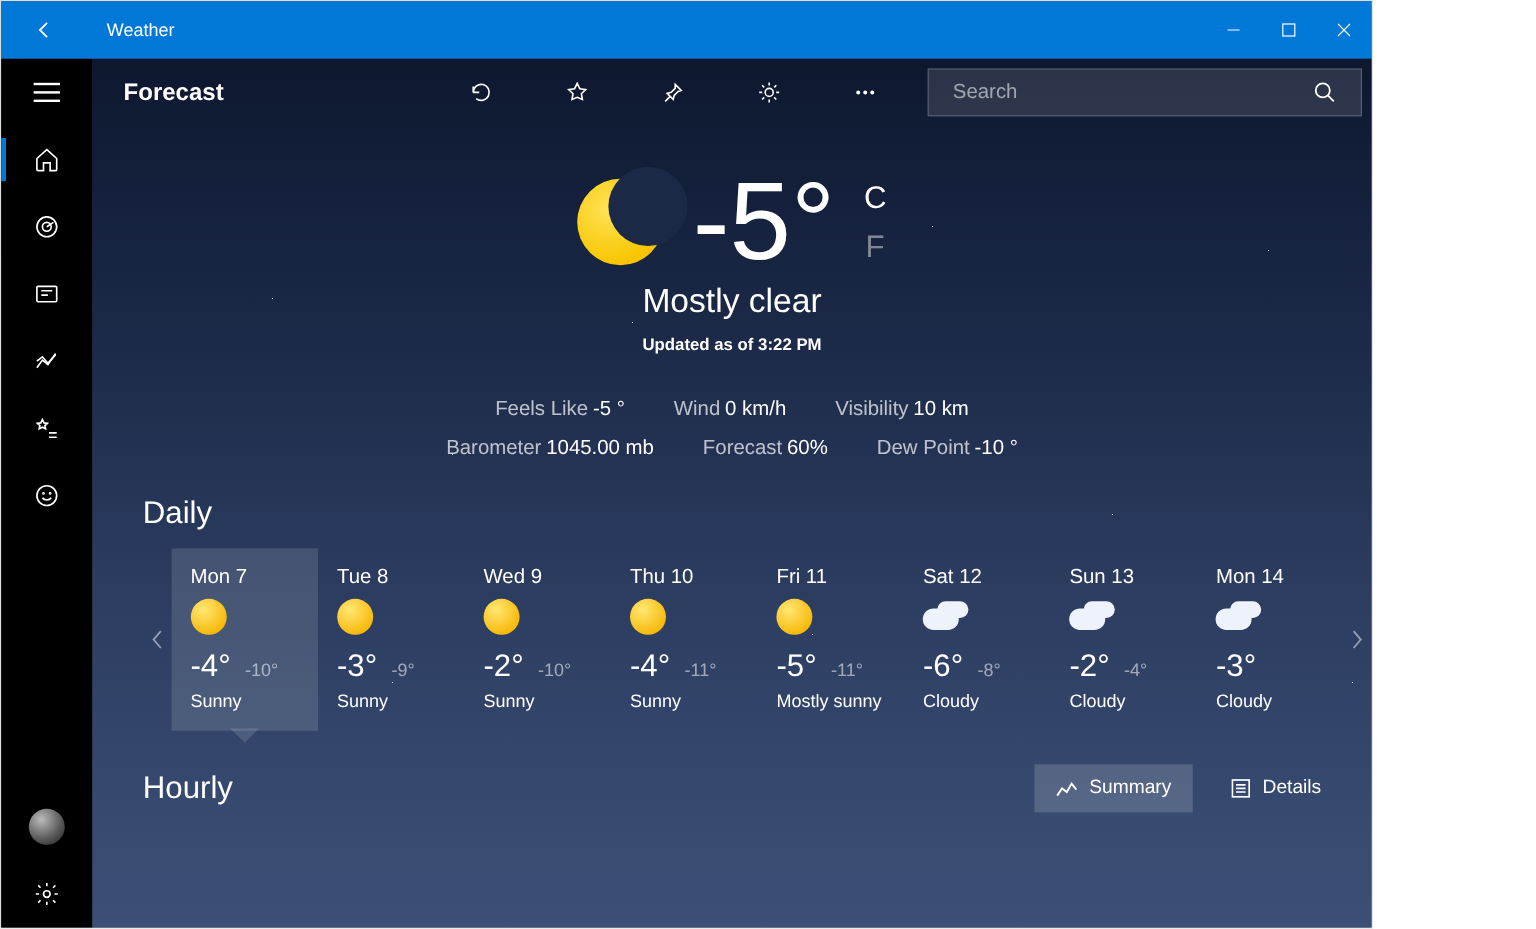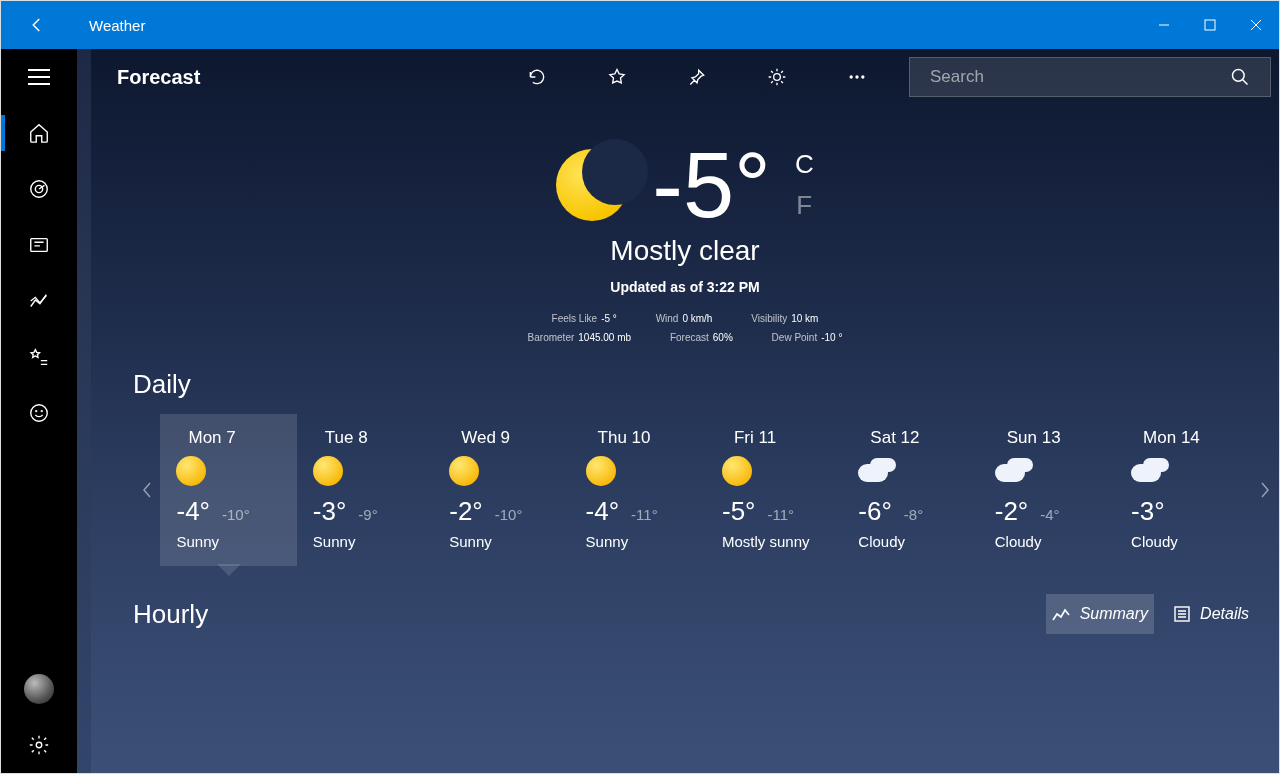--- a/index.html
+++ b/index.html
@@ -1,19 +1,19 @@
 <!DOCTYPE html>
 <html><head>
 <meta charset="utf-8">
 <style>
   * { box-sizing: border-box; margin: 0; padding: 0; font-family: "Segoe UI", "Segoe UI Light", Tahoma, sans-serif; }
   html, body { width: 1280px; height: 774px; overflow: hidden; }
 
   .window {
-    width: 1280px; height: 774px;
+    width: 1144px; height: 774px;
     background: linear-gradient(180deg, #1b2642 0%, #283654 40%, #32456b 100%);
     position: relative;
     color: #fff;
     display: flex; flex-direction: column;
     border: 1px solid #ddd;
   }
 
   
   .titlebar {
     height: 48px; background: #0078d7;
@@ -21,21 +21,21 @@
     color: #fff; font-size: 14px;
     padding-left: 12px;
   }
   .titlebar .back { width: 48px; display:flex; align-items:center; justify-content:center; height:100%;}
   .titlebar .title { padding-left: 28px; font-size: 15px; font-weight: 400;}
   .titlebar .spacer { flex: 1; }
   .titlebar .winbtn { width: 46px; height: 48px; display:flex; align-items:center; justify-content:center; }
   .titlebar svg { stroke:#fff; fill:none; }
 
   
-  .body { flex:1; display:flex; min-height:0;gap:14px; }
+  .body { flex:1; display:flex; min-height:0; }
 
   
   .nav {
     width: 76px; background:#000; display:flex; flex-direction:column;
     align-items:center; padding-top: 0;
   }
   .nav .hamburger {
     width:76px; height:56px; display:flex; align-items:center; justify-content:center;
   }
   .nav .hamburger div {
@@ -118,42 +118,42 @@
     right:-20px; top:-10px;
     background: #1b2846;
   }
   .temp-val {
     font-size:92px; font-weight:200; line-height:1;
   }
   .unit-col { display:flex; flex-direction:column; gap:10px; font-size:26px; font-weight:300; }
   .unit-col .dim { opacity:.45; }
   .cond { font-size:28px; font-weight:300; margin-top:4px;}
   .updated { font-size:14px; font-weight:600; margin-top:12px;}
-  .metrics { font-size:10px; margin-top:14px; line-height:1.9; font-weight:300;}
+  .metrics { font-size:17px; margin-top:30px; line-height:1.9; font-weight:300;}
   .metrics .lbl { opacity:.7; margin-right:4px;}
   .metrics .grp { margin: 0 18px; white-space:nowrap; display:inline-block;}
 
   
   .daily-section { padding: 22px 0 0 42px; }
   .sec-title { font-size:26px; font-weight:300; margin-bottom:14px;}
   .daily-row { display:flex; align-items:stretch; gap:0; position:relative;}
   .daily-row .chev {
     width:30px; display:flex; align-items:center; justify-content:center;
     opacity:.5; font-size:20px;
   }
   .day {
     width:146px; padding:14px 16px 16px; position:relative;
   }
   .day.selected { background: rgba(255,255,255,0.13); }
   .day.selected::after{
     content:""; position:absolute; left:50%; bottom:-10px; transform:translateX(-50%);
     border-left:12px solid transparent; border-right:12px solid transparent;
     border-top:12px solid rgba(255,255,255,0.13);
   }
-  .day .dlabel { font-size:17px; font-weight:400; margin-bottom:8px;margin-left:12px;}
+  .day .dlabel { font-size:17px; font-weight:400; margin-bottom:8px;}
   .day-icon { width:30px; height:30px; margin:4px 0 10px; position:relative;}
   .day-icon.sunny::before{
     content:""; position:absolute; inset:0; border-radius:50%;
     background: radial-gradient(circle at 35% 30%, #ffe773 0%, #f7b500 80%);
   }
   .day-icon.cloudy::before{
     content:""; position:absolute; width:30px; height:18px; top:8px; left:0;
     background:#eef3fb; border-radius:12px;
     box-shadow: 10px -8px 0 -2px #eef3fb;
   }
@@ -162,25 +162,24 @@
   .temps .lo { font-size:15px; opacity:.55;}
   .dcond { font-size:15px; margin-top:6px; font-weight:300;}
 
   
   .hourly-section {
     display:flex; align-items:center; padding: 28px 24px 0 42px;
   }
   .hourly-section .sec-title { margin:0;}
   .hourly-section .spacer{flex:1;}
   .toggle-btn {
-    height:40px; padding:0 6px; margin-left:14px;
+    height:40px; padding:0 18px; margin-left:14px;
     background: rgba(255,255,255,0.16);
     display:flex; align-items:center; gap:10px;
     font-size:16px;
-    font-style:italic;
   }
   .toggle-btn.plain { background: transparent; }
   .toggle-btn svg { stroke:#fff; fill:none;}
 
 </style>
 </head>
 <body>
 
 <div class="window">
 

